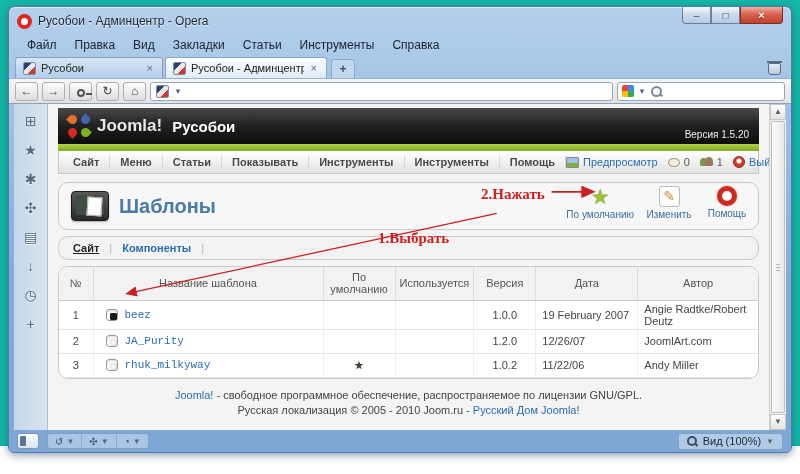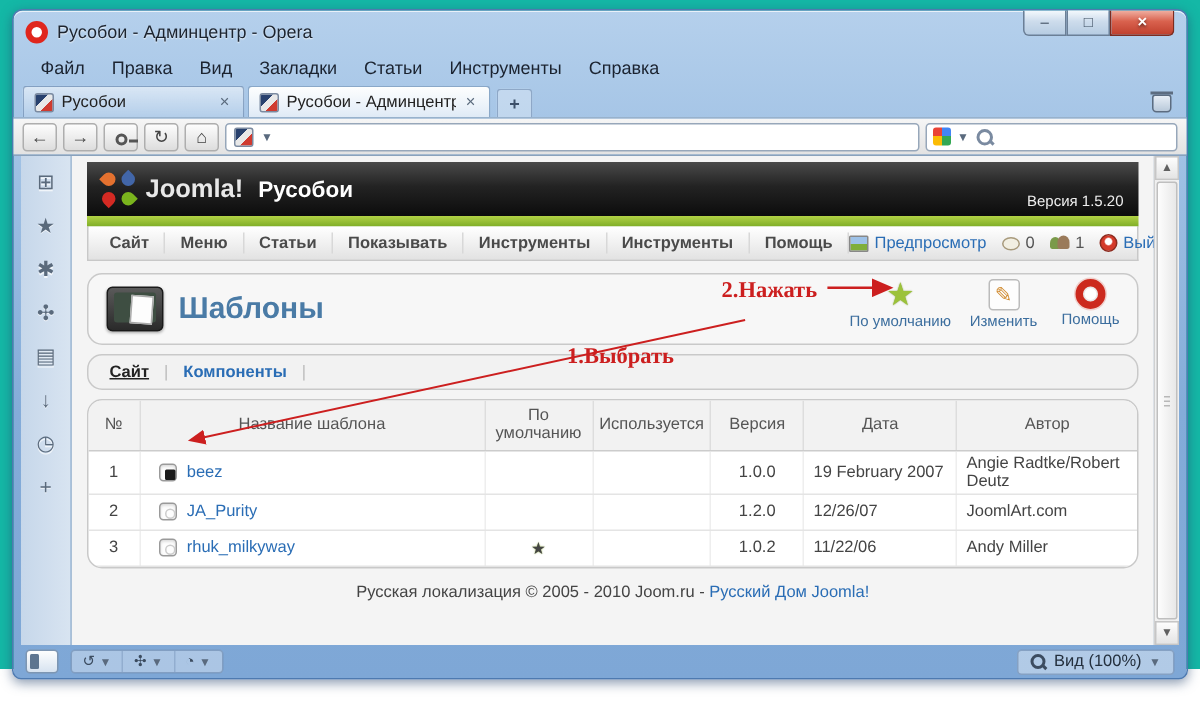--- a/index.html
+++ b/index.html
@@ -161,21 +161,21 @@
   .col-name { width:230px; }
   .col-def { width:72px; text-align:center; }
   .col-used { width:72px; text-align:center; }
   .col-ver { width:62px; text-align:center; }
   .col-date { width:102px; }
   .namecell { display:flex; align-items:center; gap:7px; padding-left:6px; }
   .radio { width:12px; height:12px; border:1px solid #9a9a9a; border-radius:3px; background:#fdfdfd;
     box-shadow:inset 0 1px 2px rgba(0,0,0,.15); position:relative; flex:none; }
   .radio::after { content:""; position:absolute; left:3px; top:3px; width:5px; height:5px; border-radius:50%; border:1px solid #ccc; }
   .radio.checked::after { background:#1a1a1a; border-color:#1a1a1a; border-radius:1px; }
-  .tpl-link { color:#2a6db5; text-decoration:none; }
+  .tpl-link { color:#2a6db5; text-decoration:none;font-family:Liberation Mono, monospace; }
   .star-cell { color:#9cc23a; font-size:13px; text-shadow:0 0 1px #6f8e22; }
   .pagination { height:23px; background:#f2f2f2; border-top:1px solid #ccc; display:flex; align-items:center; justify-content:center; gap:4px; font-size:11px; color:#444; }
   .pagination select { font-size:11px; height:17px; font-family:"Liberation Sans",sans-serif; }
 
   .jfooter { margin-top:9px; text-align:center; font-size:11px; color:#444; line-height:15px; }
   .jfooter a { color:#2a6db5; text-decoration:none; }
 
   
   .annot { position:absolute; font-family:"Liberation Serif",serif; font-weight:bold; font-size:15px; color:#cc1f1f; z-index:5; }
   svg.arrows { position:absolute; inset:0; width:100%; height:100%; z-index:4; pointer-events:none; }
@@ -377,20 +377,21 @@
                       <td class="col-used"></td>
                       <td class="col-ver">1.0.2</td>
                       <td class="col-date">11/22/06</td>
                       <td class="col-author">Andy Miller</td>
                     </tr>
                   </tbody>
               </table>
             </div>
 
             <div class="jfooter">
+              <div><a href="#">Joomla!</a><span> - свободное программное обеспечение, распространяемое по лицензии GNU/GPL.</span></div>
               <div><span>Русская локализация © 2005 - 2010 Joom.ru - </span><a href="#">Русский Дом Joomla!</a></div>
             </div>
           </div>
         </div>
 
         <span class="annot" style="left:330px; top:82px;margin-top:44px;">1.Выбрать</span>
         <span class="annot" style="left:433px; top:82px;">2.Нажать</span>
         <svg class="arrows" viewBox="0 0 723 334" preserveAspectRatio="none">
           <defs>
             <marker id="ah" markerWidth="9" markerHeight="8" refX="7" refY="4" orient="auto">

